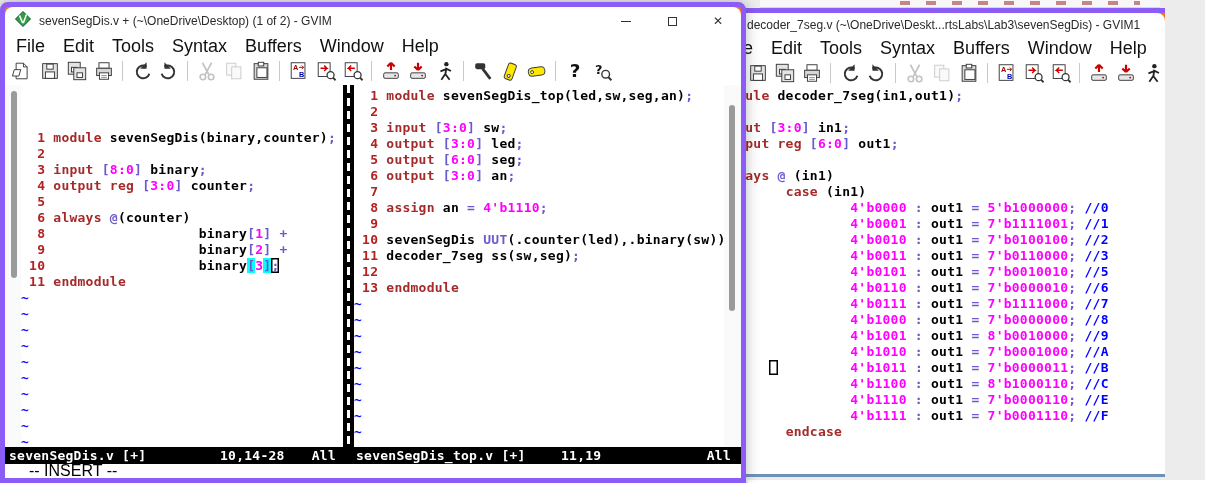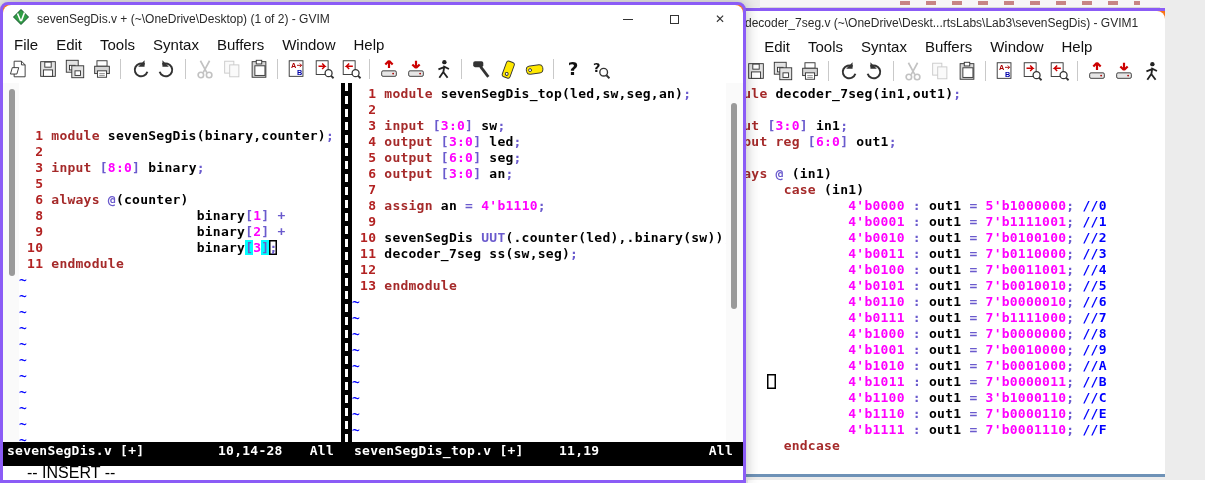--- a/index.html
+++ b/index.html
@@ -1,33 +1,33 @@
 <!DOCTYPE html>
 <html><head>
 <meta charset="utf-8">
 <style>
   html,body{margin:0;padding:0;}
   body{width:1205px;height:483px;position:relative;background:#ececec;overflow:hidden;
        font-family:"Liberation Sans",sans-serif;}
-  .window{position:absolute;background:#f97316;border:3px solid #8b5cf6;box-sizing:border-box;}
+  .window{position:absolute;background:#f97316;border:5px solid #8b5cf6;box-sizing:border-box;}
   #left-window{left:0;top:2px;width:746px;height:481px;border-radius:8px 8px 0 0;
                box-shadow:0 0 14px rgba(0,0,0,.28);z-index:2;}
   #right-window{left:708px;top:8px;width:457px;height:469px;border-radius:8px 0 0 0;
                 border-right:none;border-bottom:3px solid #6e92b7;z-index:1;}
   .titlebar{height:28px;display:flex;align-items:center;background:#fff;border-radius:8px 8px 0 0;}
   .win-icon{margin-left:10px;flex:0 0 auto;}
   .win-title{margin-left:8px;font-size:12px;color:#2a2a2a;white-space:nowrap;overflow:hidden;}
   .caption-btns{margin-left:auto;display:flex;height:100%;}
   .cap-btn{width:46px;height:100%;display:flex;align-items:center;justify-content:center;
            color:#333;font-size:11px;}
   .cap-glyph-min{width:10px;height:1px;background:#333;}
   .cap-glyph-max{width:9px;height:9px;border:1px solid #333;box-sizing:border-box;}
   .cap-glyph-close{font-size:12px;line-height:12px;color:#333;}
   .menubar{height:22px;display:flex;align-items:center;padding-left:2px;background:#fff;}
-  .menu-item{padding:3px 9px;font-size:15px;color:#111;}
+  .menu-item{padding:3px 9px;font-size:18px;color:#111;}
   .toolbar{height:28px;display:flex;align-items:center;padding-left:4px;background:#fff;white-space:nowrap;overflow:hidden;}
   .tb-group{display:flex;align-items:center;}
   .tb-btn{width:25px;height:25px;display:flex;align-items:center;justify-content:center;margin:0 1px;flex:0 0 auto;}
   .tb-btn svg{width:22px;height:22px;}
   .tb-disabled{filter:grayscale(1) opacity(.45);}
   .tb-sep{width:1px;height:20px;background:#c9c9c9;margin:0 5px;flex:0 0 auto;}
 
   .code, .cline, .statusbar, .cmdline{
     font-family:"DejaVu Sans Mono",monospace;font-weight:bold;font-size:13px;
     line-height:16px;letter-spacing:0.25px;}
@@ -46,21 +46,21 @@
   .sb-track{position:absolute;background:#fafafa;}
   #lw-sb-left{left:0;top:0;width:16px;height:100%;}
   #lw-sb-left .thumb{position:absolute;left:6px;top:6px;width:6px;height:187px;background:#9a9a9a;border-radius:3px;}
   #lw-pane1{position:absolute;left:16px;top:3px;width:322px;margin-top:42px;}
   #lw-vsep{position:absolute;left:338px;top:0;width:11px;height:100%;background:#000;}
   #lw-vsep .dash{position:absolute;left:4px;top:0;width:3px;height:100%;
       background:repeating-linear-gradient(180deg,#fff 0 8px,#000 8px 13px);}
   #lw-pane2{position:absolute;left:349px;top:3px;width:379px;}
   #lw-sb-right{right:0;top:0;width:17px;height:100%;}
   #lw-sb-right .thumb{position:absolute;left:5px;top:20px;width:6px;height:206px;background:#9a9a9a;border-radius:3px;}
-  #lw-statusbar{position:absolute;left:0;bottom:14px;height:24px;width:100%;background:#000;color:#fff;text-align:right;}
+  #lw-statusbar{position:absolute;left:0;bottom:14px;height:17px;width:100%;background:#000;color:#fff;text-align:right;}
   .st-seg{position:absolute;top:0;height:17px;line-height:17px;}
   #st-left{left:0;width:341px;}
   #st-right{left:341px;right:0;}
   .st-file{position:absolute;left:4px;}
   #st-right .st-file{left:10px;}
   .st-ruler{position:absolute;left:215px;}
   .st-scroll{position:absolute;right:10px;}
   #lw-cmdline{position:absolute;left:0;bottom:0;height:14px;width:100%;background:#fff;
               line-height:14px;padding-left:24px;color:#000;box-sizing:border-box;}
   #rw-textarea{position:absolute;top:72px;left:8px;right:0;bottom:0;background:#fff;overflow:hidden;padding-top:3px;}
@@ -272,20 +272,21 @@
     </div>
 
   <div id="lw-textarea">
     <div class="sb-track" id="lw-sb-left">
       <div class="thumb"></div>
     </div>
     <div id="lw-pane1" class="code">
         <div class="cline"><span class="lnr">  1 </span><span class="kw">module</span><span class="pl"> sevenSegDis(binary,counter)</span><span class="sp">;</span></div>
         <div class="cline"><span class="lnr">  2 </span></div>
         <div class="cline"><span class="lnr">  3 </span><span class="kw">input</span><span class="pl"> </span><span class="sp">[</span><span class="num">8:0</span><span class="sp">]</span><span class="pl"> binary</span><span class="sp">;</span></div>
+        <div class="cline"><span class="lnr">  4 </span><span class="kw">output</span><span class="pl"> </span><span class="kw">reg</span><span class="pl"> </span><span class="sp">[</span><span class="num">3:0</span><span class="sp">]</span><span class="pl"> counter</span><span class="sp">;</span></div>
         <div class="cline"><span class="lnr">  5 </span></div>
         <div class="cline"><span class="lnr">  6 </span><span class="kw">always</span><span class="pl"> </span><span class="sp">@</span><span class="pl">(counter)</span></div>
         <div class="cline"><span class="lnr">  8 </span><span class="pl">                  binary</span><span class="sp">[</span><span class="num">1</span><span class="sp">]</span><span class="pl"> </span><span class="sp">+</span></div>
         <div class="cline"><span class="lnr">  9 </span><span class="pl">                  binary</span><span class="sp">[</span><span class="num">2</span><span class="sp">]</span><span class="pl"> </span><span class="sp">+</span></div>
         <div class="cline"><span class="lnr"> 10 </span><span class="pl">                  binary</span><span class="sp mpar">[</span><span class="num">3</span><span class="sp mpar">]</span><span class="sp cur">;</span></div>
         <div class="cline"><span class="lnr"> 11 </span><span class="kw">endmodule</span></div>
         <div class="cline"><span class="tilde">~</span></div>
         <div class="cline"><span class="tilde">~</span></div>
         <div class="cline"><span class="tilde">~</span></div>
         <div class="cline"><span class="tilde">~</span></div>
@@ -492,26 +493,25 @@
       <div class="cline"></div>
       <div class="cline"><span class="kw">input</span><span class="pl"> </span><span class="sp">[</span><span class="num">3:0</span><span class="sp">]</span><span class="pl"> in1</span><span class="sp">;</span></div>
       <div class="cline"><span class="kw">output</span><span class="pl"> </span><span class="kw">reg</span><span class="pl"> </span><span class="sp">[</span><span class="num">6:0</span><span class="sp">]</span><span class="pl"> out1</span><span class="sp">;</span></div>
       <div class="cline"></div>
       <div class="cline"><span class="kw">always</span><span class="pl"> </span><span class="sp">@</span><span class="pl"> (in1)</span></div>
       <div class="cline"><span class="pl">        </span><span class="kw">case</span><span class="pl"> (in1)</span></div>
       <div class="cline"><span class="pl">                </span><span class="num">4'b0000</span><span class="pl"> </span><span class="sp">:</span><span class="pl"> out1 </span><span class="sp">=</span><span class="pl"> </span><span class="num">5'b1000000</span><span class="sp">;</span><span class="pl"> </span><span class="com">//0</span></div>
       <div class="cline"><span class="pl">                </span><span class="num">4'b0001</span><span class="pl"> </span><span class="sp">:</span><span class="pl"> out1 </span><span class="sp">=</span><span class="pl"> </span><span class="num">7'b1111001</span><span class="sp">;</span><span class="pl"> </span><span class="com">//1</span></div>
       <div class="cline"><span class="pl">                </span><span class="num">4'b0010</span><span class="pl"> </span><span class="sp">:</span><span class="pl"> out1 </span><span class="sp">=</span><span class="pl"> </span><span class="num">7'b0100100</span><span class="sp">;</span><span class="pl"> </span><span class="com">//2</span></div>
       <div class="cline"><span class="pl">                </span><span class="num">4'b0011</span><span class="pl"> </span><span class="sp">:</span><span class="pl"> out1 </span><span class="sp">=</span><span class="pl"> </span><span class="num">7'b0110000</span><span class="sp">;</span><span class="pl"> </span><span class="com">//3</span></div>
-      <div class="cline"><span class="pl">                </span><span class="num">4'b0100</span><span class="pl"> </span><span class="sp">:</span><span class="pl"> out1 </span><span class="sp">=</span><span class="pl"> </span><span class="num">7'b0011001</span><span class="sp">;</span><span class="pl"> </span><span class="com">//4</span></div>
       <div class="cline"><span class="pl">                </span><span class="num">4'b0101</span><span class="pl"> </span><span class="sp">:</span><span class="pl"> out1 </span><span class="sp">=</span><span class="pl"> </span><span class="num">7'b0010010</span><span class="sp">;</span><span class="pl"> </span><span class="com">//5</span></div>
       <div class="cline"><span class="pl">                </span><span class="num">4'b0110</span><span class="pl"> </span><span class="sp">:</span><span class="pl"> out1 </span><span class="sp">=</span><span class="pl"> </span><span class="num">7'b0000010</span><span class="sp">;</span><span class="pl"> </span><span class="com">//6</span></div>
       <div class="cline"><span class="pl">                </span><span class="num">4'b0111</span><span class="pl"> </span><span class="sp">:</span><span class="pl"> out1 </span><span class="sp">=</span><span class="pl"> </span><span class="num">7'b1111000</span><span class="sp">;</span><span class="pl"> </span><span class="com">//7</span></div>
       <div class="cline"><span class="pl">                </span><span class="num">4'b1000</span><span class="pl"> </span><span class="sp">:</span><span class="pl"> out1 </span><span class="sp">=</span><span class="pl"> </span><span class="num">7'b0000000</span><span class="sp">;</span><span class="pl"> </span><span class="com">//8</span></div>
-      <div class="cline"><span class="pl">                </span><span class="num">4'b1001</span><span class="pl"> </span><span class="sp">:</span><span class="pl"> out1 </span><span class="sp">=</span><span class="pl"> </span><span class="num">7'b0010000</span><span class="sp">;</span><span class="pl"> </span><span class="com">//9</span></div>
+      <div class="cline"><span class="pl">                </span><span class="num">4'b1001</span><span class="pl"> </span><span class="sp">:</span><span class="pl"> out1 </span><span class="sp">=</span><span class="pl"> </span><span class="num">8'b0010000</span><span class="sp">;</span><span class="pl"> </span><span class="com">//9</span></div>
       <div class="cline"><span class="pl">                </span><span class="num">4'b1010</span><span class="pl"> </span><span class="sp">:</span><span class="pl"> out1 </span><span class="sp">=</span><span class="pl"> </span><span class="num">7'b0001000</span><span class="sp">;</span><span class="pl"> </span><span class="com">//A</span></div>
       <div class="cline"><span class="pl">      </span><span class="cur"> </span><span class="pl">         </span><span class="num">4'b1011</span><span class="pl"> </span><span class="sp">:</span><span class="pl"> out1 </span><span class="sp">=</span><span class="pl"> </span><span class="num">7'b0000011</span><span class="sp">;</span><span class="pl"> </span><span class="com">//B</span></div>
-      <div class="cline"><span class="pl">                </span><span class="num">4'b1100</span><span class="pl"> </span><span class="sp">:</span><span class="pl"> out1 </span><span class="sp">=</span><span class="pl"> </span><span class="num">3'b1000110</span><span class="sp">;</span><span class="pl"> </span><span class="com">//C</span></div>
+      <div class="cline"><span class="pl">                </span><span class="num">4'b1100</span><span class="pl"> </span><span class="sp">:</span><span class="pl"> out1 </span><span class="sp">=</span><span class="pl"> </span><span class="num">8'b1000110</span><span class="sp">;</span><span class="pl"> </span><span class="com">//C</span></div>
       <div class="cline"><span class="pl">                </span><span class="num">4'b1110</span><span class="pl"> </span><span class="sp">:</span><span class="pl"> out1 </span><span class="sp">=</span><span class="pl"> </span><span class="num">7'b0000110</span><span class="sp">;</span><span class="pl"> </span><span class="com">//E</span></div>
       <div class="cline"><span class="pl">                </span><span class="num">4'b1111</span><span class="pl"> </span><span class="sp">:</span><span class="pl"> out1 </span><span class="sp">=</span><span class="pl"> </span><span class="num">7'b0001110</span><span class="sp">;</span><span class="pl"> </span><span class="com">//F</span></div>
       <div class="cline"><span class="pl">        </span><span class="kw">endcase</span></div>
     </div>
 </div>
 
 </body></html>

